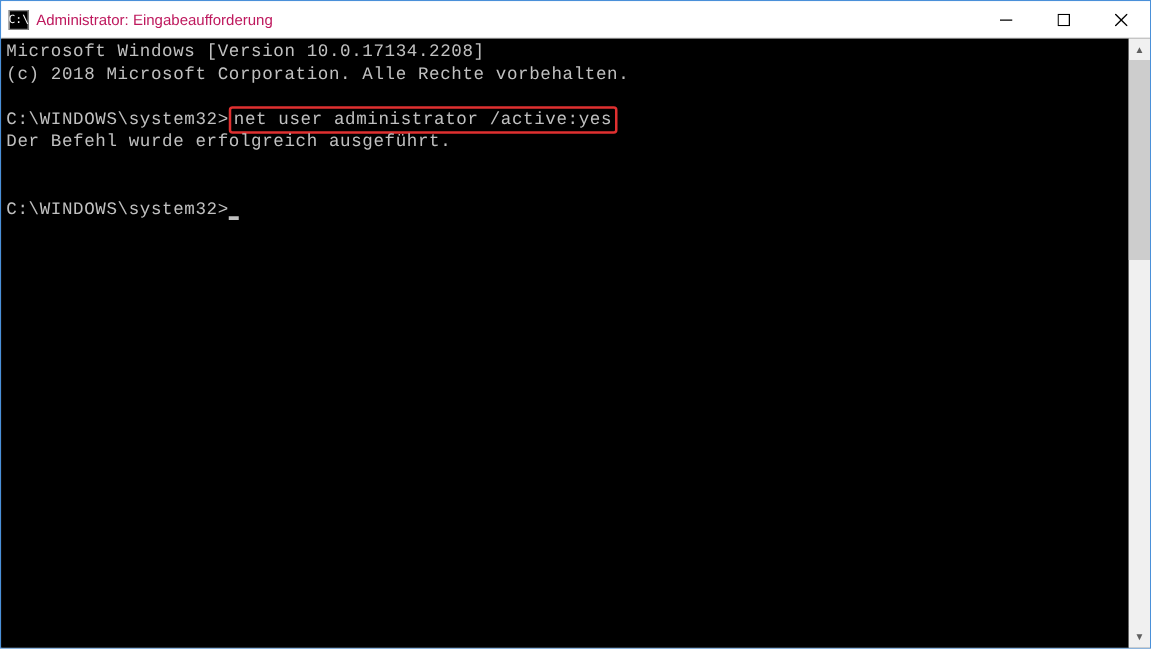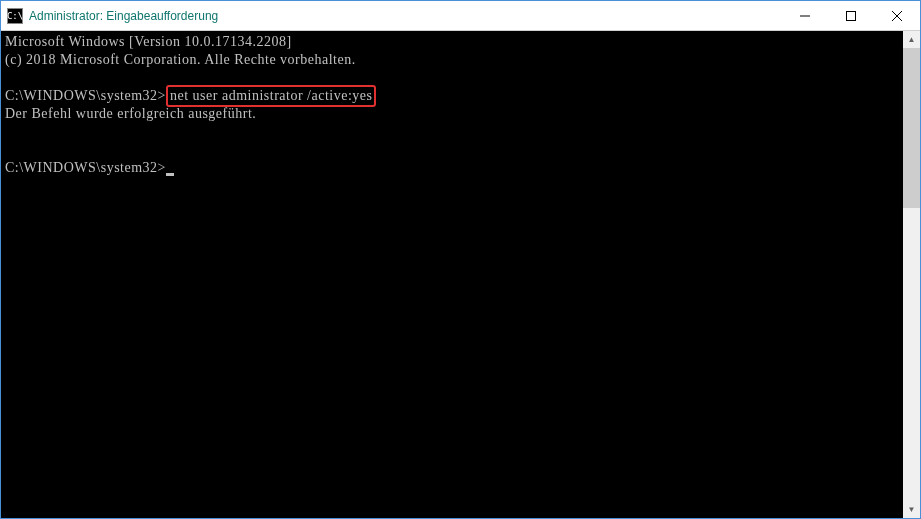--- a/index.html
+++ b/index.html
@@ -38,21 +38,21 @@
       color: #fff;
       font-size: 9px;
       font-family: Consolas, monospace;
       display: flex;
       align-items: center;
       justify-content: center;
       border: 1px solid #888;
     }
     .titlebar-text {
       font-size: 12px;
-      color: #0f766e;
+      color: #be185d;
       flex: 1;
     }
     .window-controls {
       display: flex;
       height: 100%;
     }
     .window-control {
       width: 46px;
       height: 100%;
       display: flex;
@@ -64,21 +64,21 @@
     }
     .terminal-area {
       flex: 1;
       display: flex;
       background: #000;
     }
     .terminal {
       flex: 1;
       background: #000;
       color: #c0c0c0;
-      font-family: Liberation Serif, serif;
+      font-family: Liberation Mono, monospace;
       font-size: 14px;
       line-height: 18px;
       padding: 2px 0 0 4px;
       white-space: pre;
       letter-spacing: 0.5px;
       overflow: hidden;
     }
     .highlight-box {
       border: 2px solid #e03030;
       border-radius: 3px;

